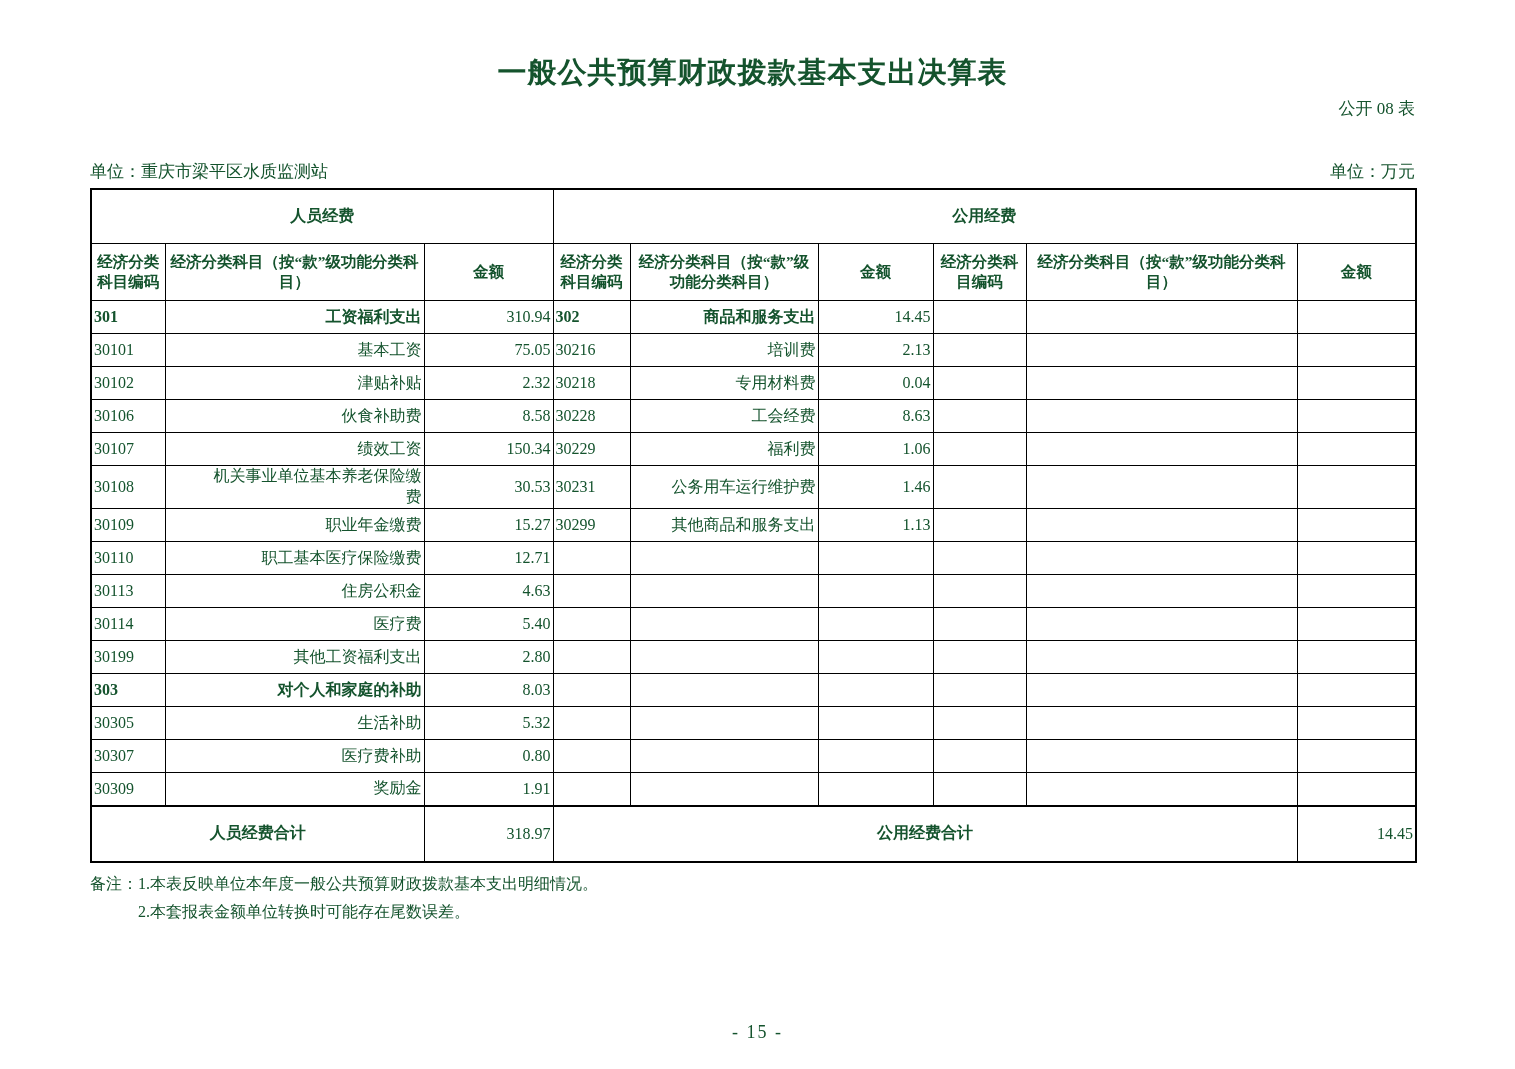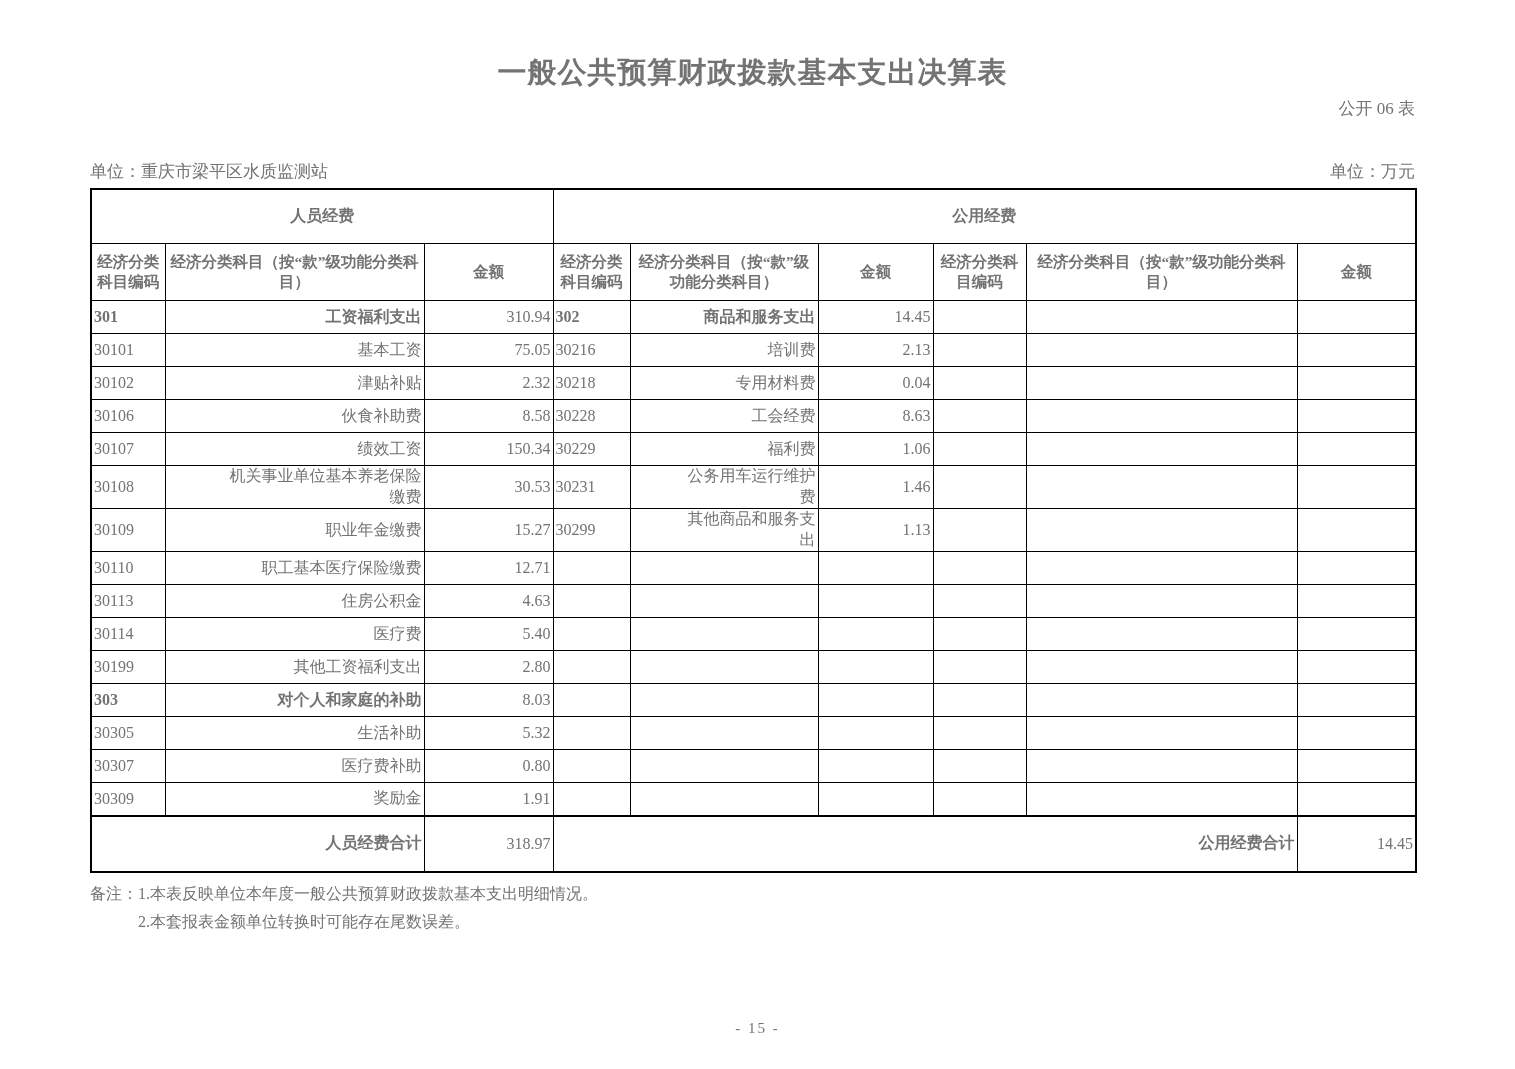--- a/index.html
+++ b/index.html
@@ -1,20 +1,20 @@
 <!DOCTYPE html>
 <html><head>
 <meta charset="utf-8">
 <style>
   html,body { margin:0; padding:0; background:#ffffff; }
   .page {
     position:relative;
     width:1515px; height:1069px;
     background:#ffffff;
-    color:#737373;
+    color:#14532d;
     font-family:"Liberation Serif","DejaVu Serif",serif;
     box-sizing:border-box;
     padding:54px 100px 0 90px;
     overflow:hidden;
   }
   .title {
     text-align:center;
     font-size:29px;
     font-weight:bold;
     letter-spacing:1px;
@@ -47,49 +47,49 @@
     font-size:16px;
     padding:0 2px;
     box-sizing:border-box;
     white-space:normal;
   }
   tr.group-row th { height:22px; font-weight:bold; text-align:center; padding:16px; }
   tr.cols-row th  { height:57px; font-weight:bold; text-align:center; line-height:1.32; font-size:15.5px; padding:0 3px; }
   tbody.data td { height:33px; }
   td.code   { text-align:left; padding-left:3px; }
   td.subject{ text-align:right; padding-left:4px; }
-  td.subject.child { padding-left:52px; }
+  td.subject.child { padding-left:36px; }
   td.amount { text-align:right; padding-right:2px; }
   td.parent { font-weight:bold; }
   tr.total-row td { height:56px; border-top:2px solid #000; }
-  tr.total-row td.label { text-align:right; font-weight:bold; }
+  tr.total-row td.label { text-align:center; font-weight:bold; }
   .notes {
     display:flex;
     font-size:16px;
     margin-top:7px;
     line-height:28px;
   }
   .notes .notes-label { white-space:nowrap; }
   .page-number {
     position:absolute;
-    bottom:32px; left:0;
+    bottom:26px; left:0;
     width:100%;
     text-align:center;
-    font-size:15px;
+    font-size:18px;
     letter-spacing:2px;
   }
 </style>
 </head>
 <body>
 
 <div class="page">
 
   <div class="title">一般公共预算财政拨款基本支出决算表</div>
 
-  <div class="doc-label">公开 06 表</div>
+  <div class="doc-label">公开 08 表</div>
 
   <div class="unit-row">
     <span>单位：重庆市梁平区水质监测站</span>
     <span>单位：万元</span>
   </div>
 
   <table class="fin">
     <colgroup>
       <col style="width:74px">
         <col style="width:259px">

